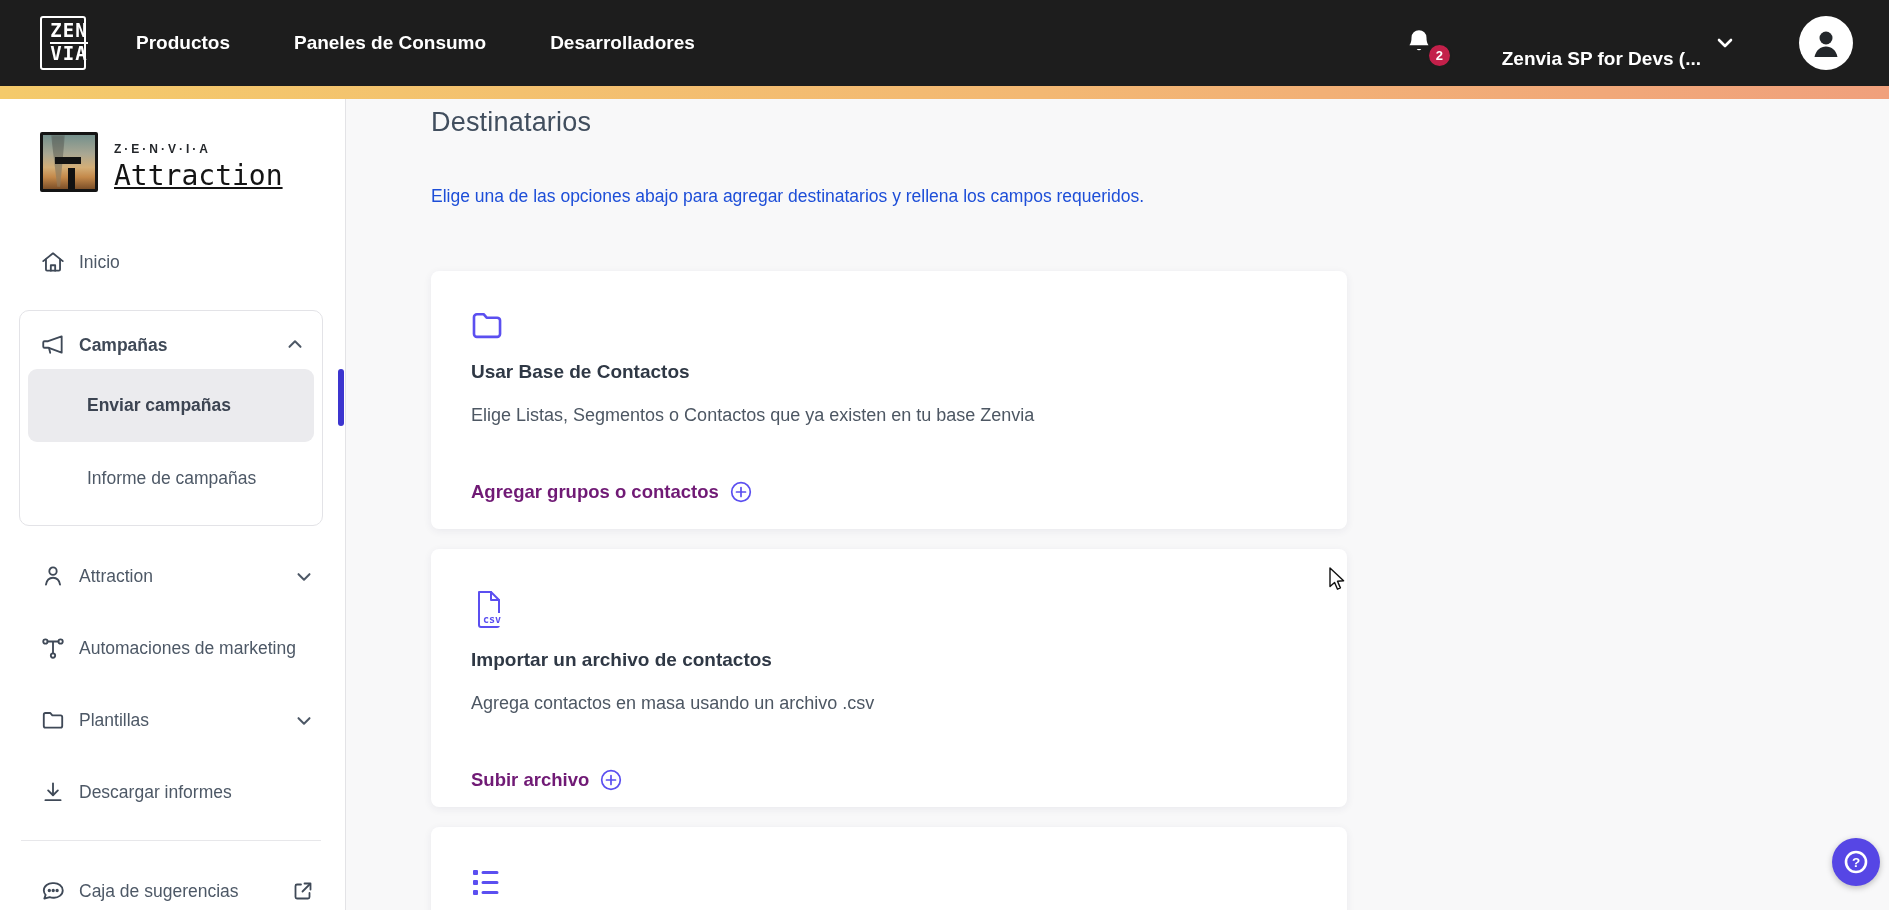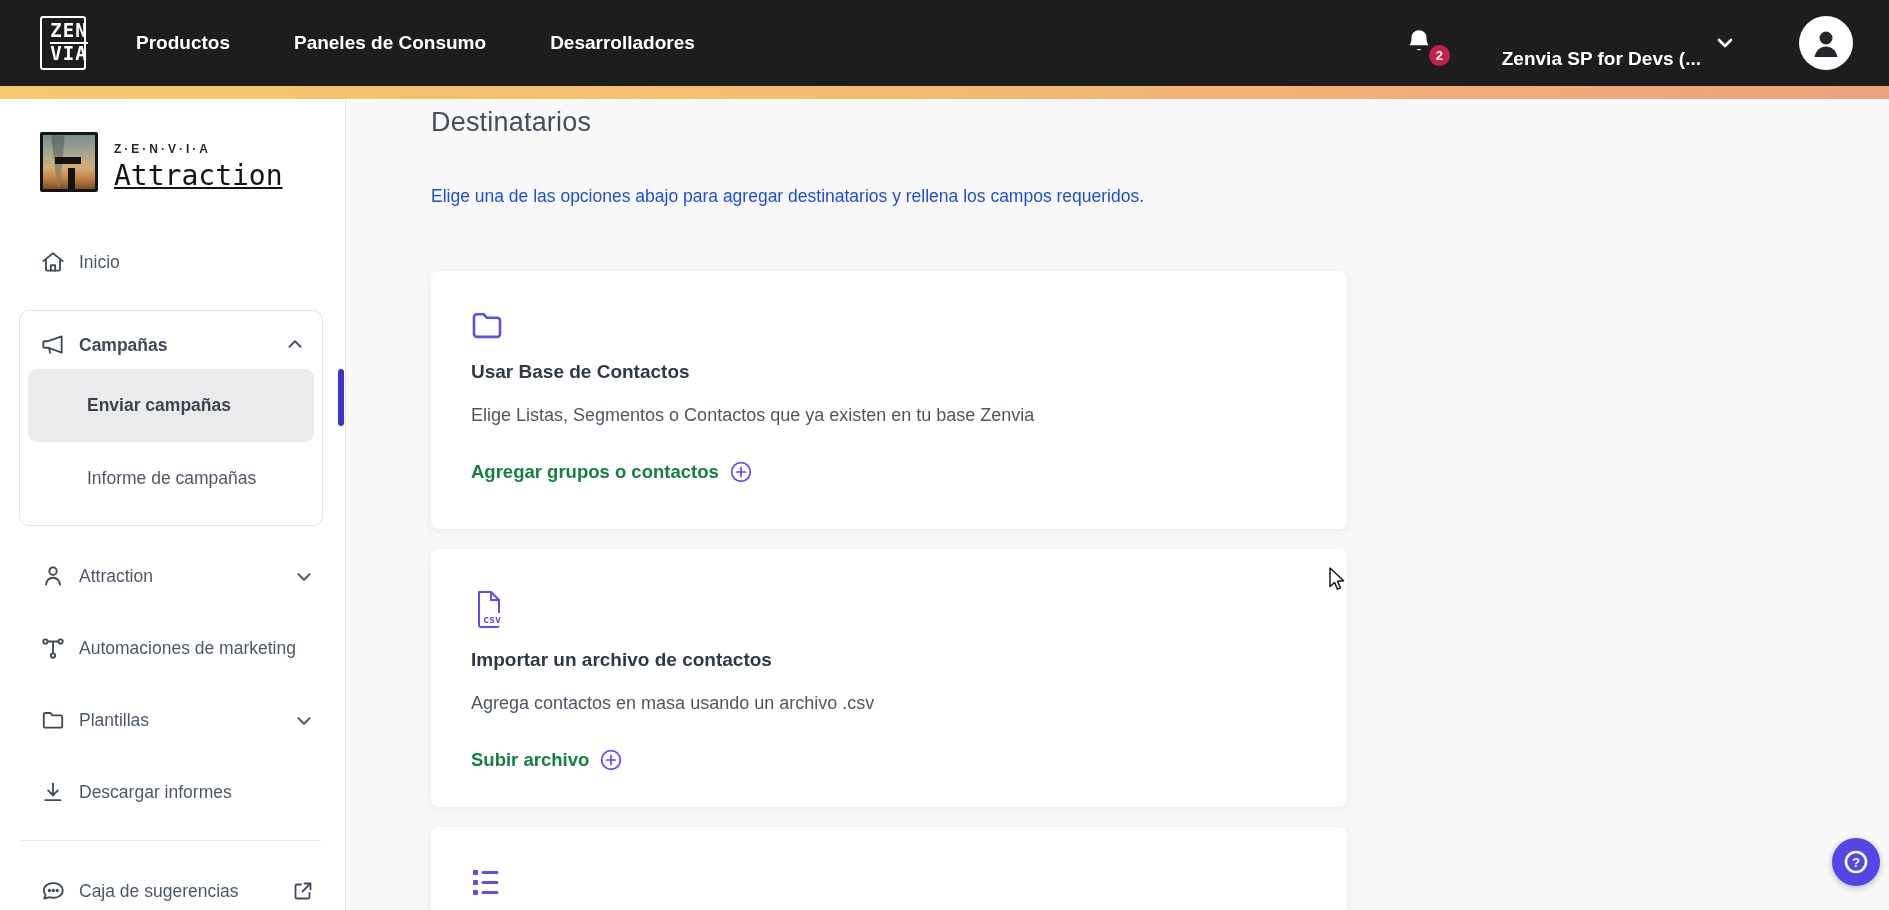--- a/index.html
+++ b/index.html
@@ -95,22 +95,22 @@
   .page-title { font-size:27px; font-weight:500; color:#414e5e; letter-spacing:.2px; }
   .page-subtitle { margin-top:48px; font-size:17.5px; color:#1d4ed8; }
   .cards { margin-top:64px; width:916px; }
   .card {
     background:#fff; border-radius:8px; box-shadow:0 2px 8px rgba(40,40,80,.07);
     min-height:258px; padding:40px 46px 0 40px; margin-bottom:20px;
   }
   .card-title { margin-top:14px; font-size:19px; font-weight:700; color:#2f3845; }
   .card-desc { margin-top:22px; font-size:18px; color:#4d5763; }
   .card-action {
-    margin-top:34px; display:inline-flex; align-items:center; gap:10px;
-    color:#15803d; font-size:18.5px; font-weight:700; cursor:pointer;
+    margin-top:54px; display:inline-flex; align-items:center; gap:10px;
+    color:#701a75; font-size:18.5px; font-weight:700; cursor:pointer;
   }
   
   .help-btn {
     position:absolute; left:1832px; top:838px; width:48px; height:48px; border-radius:50%;
     background:#5646e5; display:flex; align-items:center; justify-content:center;
     cursor:pointer; box-shadow:0 2px 6px rgba(0,0,0,.25);
   }
   .cursor { position:absolute; left:1325px; top:566px; pointer-events:none; }
 </style>
 </head>

